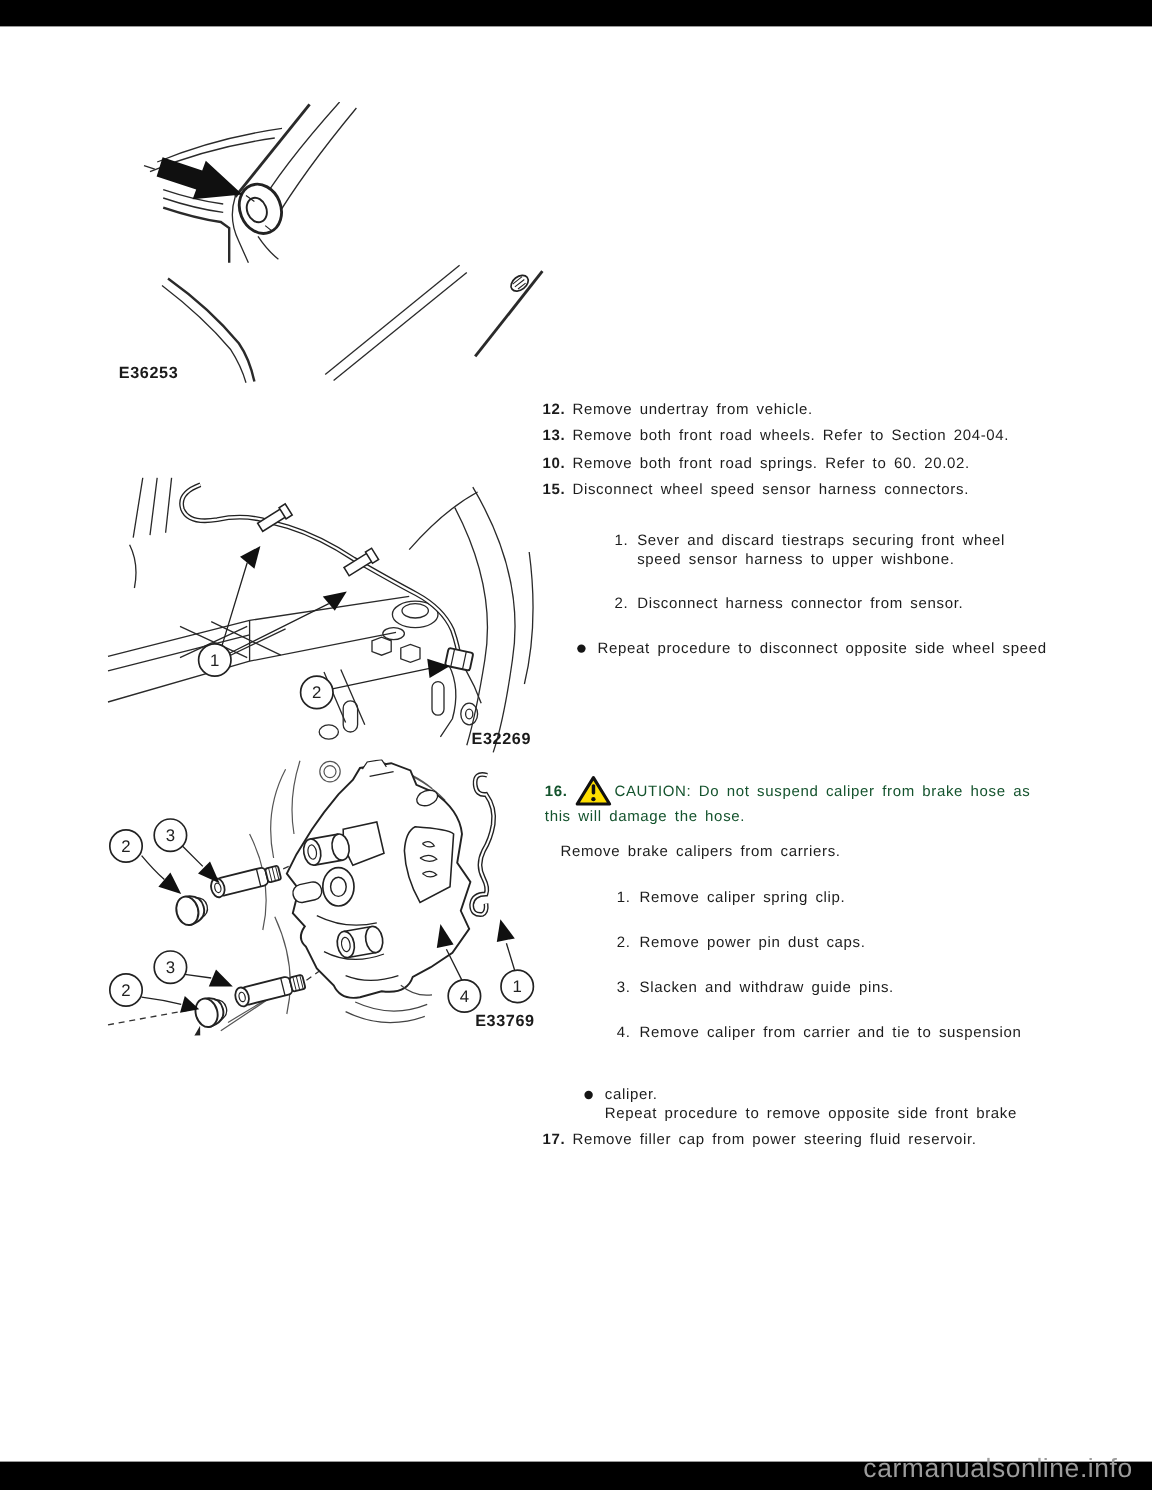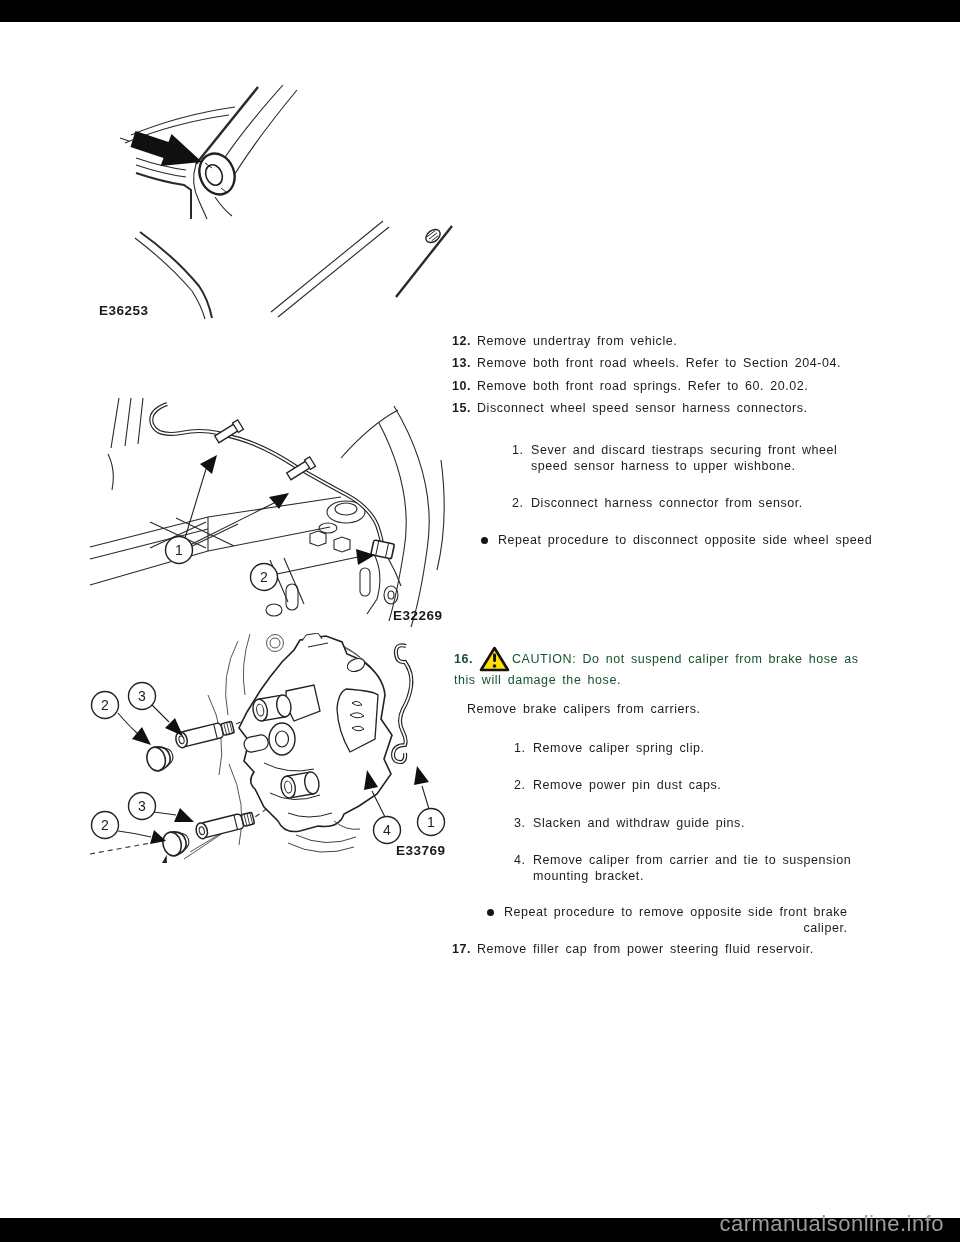--- a/index.html
+++ b/index.html
@@ -16,21 +16,21 @@
         text-anchor:middle;}
   .step,.sub,.bullet,.caution,.intro{position:absolute;font-size:12.5px;line-height:15.5px;
         letter-spacing:0.55px;word-spacing:2.2px;white-space:nowrap;}
   .step{left:452px;display:flex;align-items:center;}
   .step .num{font-weight:bold;width:25px;flex:none;}
   .sub{left:512px;display:flex;}
   .sub .num{width:19px;flex:none;}
   .ln{display:block;white-space:nowrap;}
   .bullet{display:flex;}
   .bullet .dot{width:7px;height:7px;border-radius:50%;background:#151515;margin-top:4px;flex:none;}
-  .bullet .txt{margin-left:10px;text-align:right;}
+  .bullet .txt{margin-left:10px;}
   .caution{left:454px;line-height:17px;color:#14532d;}
   .caution .num{font-weight:bold;margin-right:6px;}
   .warn{vertical-align:-9px;margin-right:2px;}
   .intro{left:467px;}
 </style>
 </head>
 <body>
 
 <div class="page">
   <div class="topbar"></div>
@@ -290,28 +290,27 @@
     <span class="txt">Remove power pin dust caps.</span>
   </div>
   <div class="sub" style="top:816px;left:514px">
     <span class="num">3.</span>
     <span class="txt">Slacken and withdraw guide pins.</span>
   </div>
   <div class="sub" style="top:853px;left:514px">
     <span class="num">4.</span>
     <span class="txt">
       <span class="ln">Remove caliper from carrier and tie to suspension</span>
-      <span class="ln">mounting bracket.</span>
     </span>
   </div>
   <div class="bullet" style="top:905px;left:487px">
     <span class="dot"></span>
     <span class="txt">
+      <span class="ln">caliper.</span>
       <span class="ln">Repeat procedure to remove opposite side front brake</span>
-      <span class="ln">caliper.</span>
     </span>
   </div>
 
   <div class="step" style="top:942px">
     <span class="num">17.</span>
     <span class="txt">Remove filler cap from power steering fluid reservoir.</span>
   </div>
 
   <div class="watermark">carmanualsonline.info</div>
   <div class="botbar"></div>

